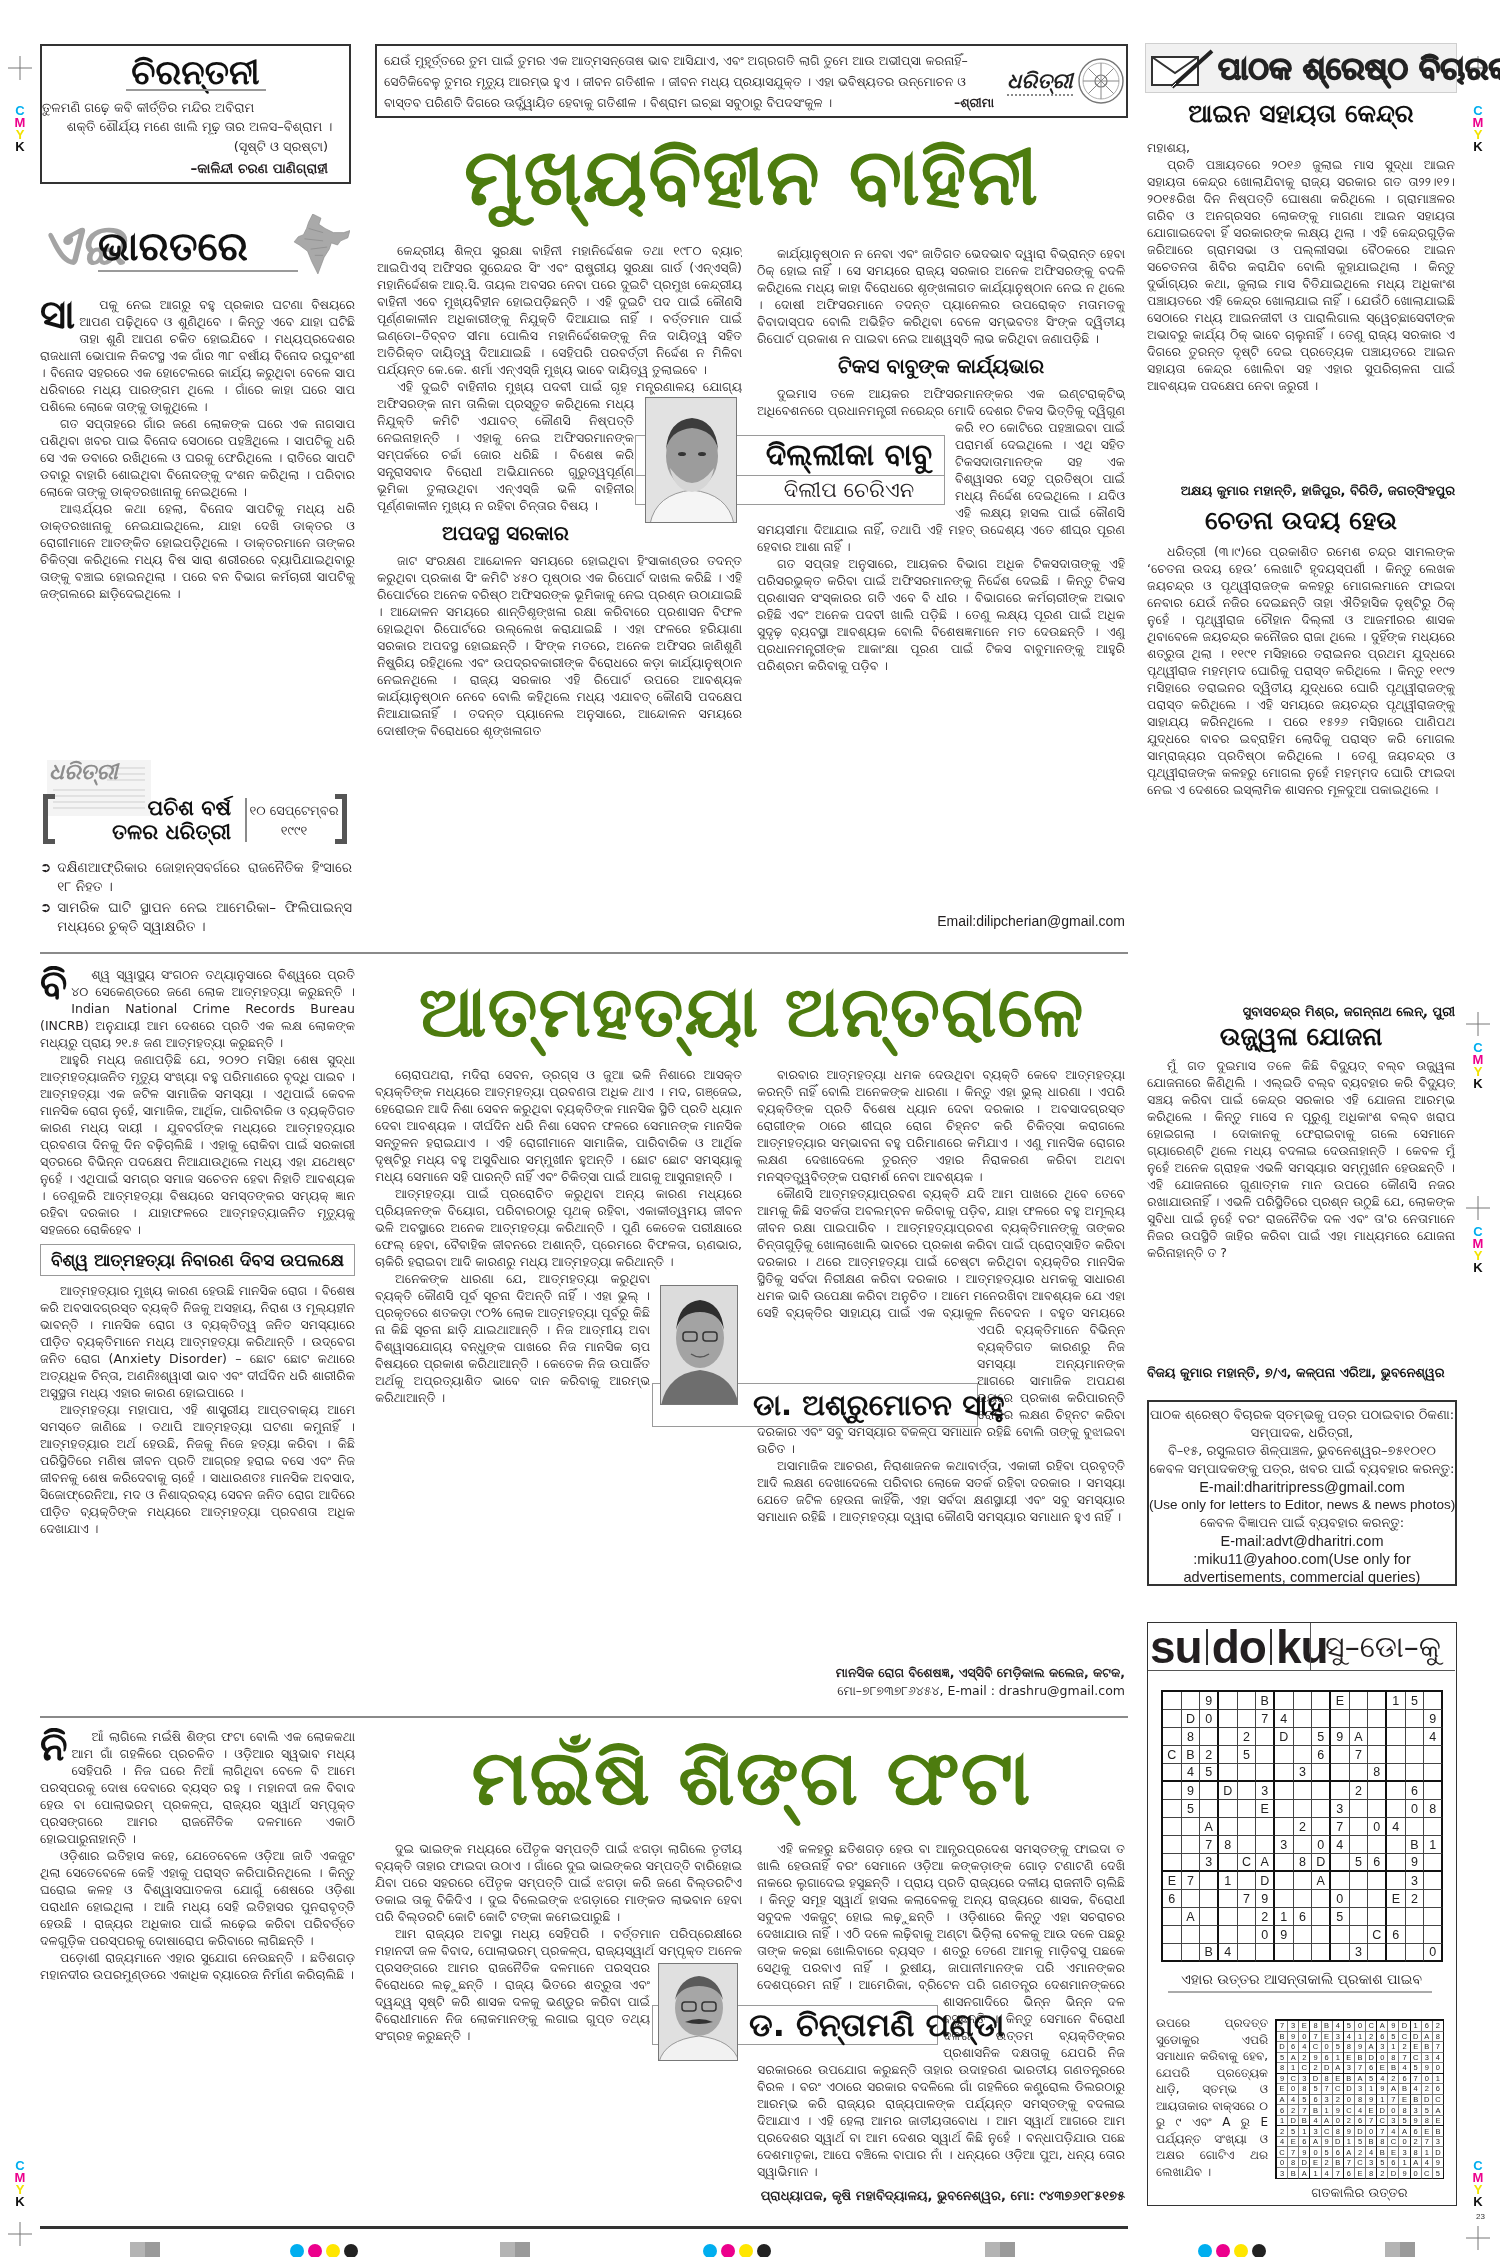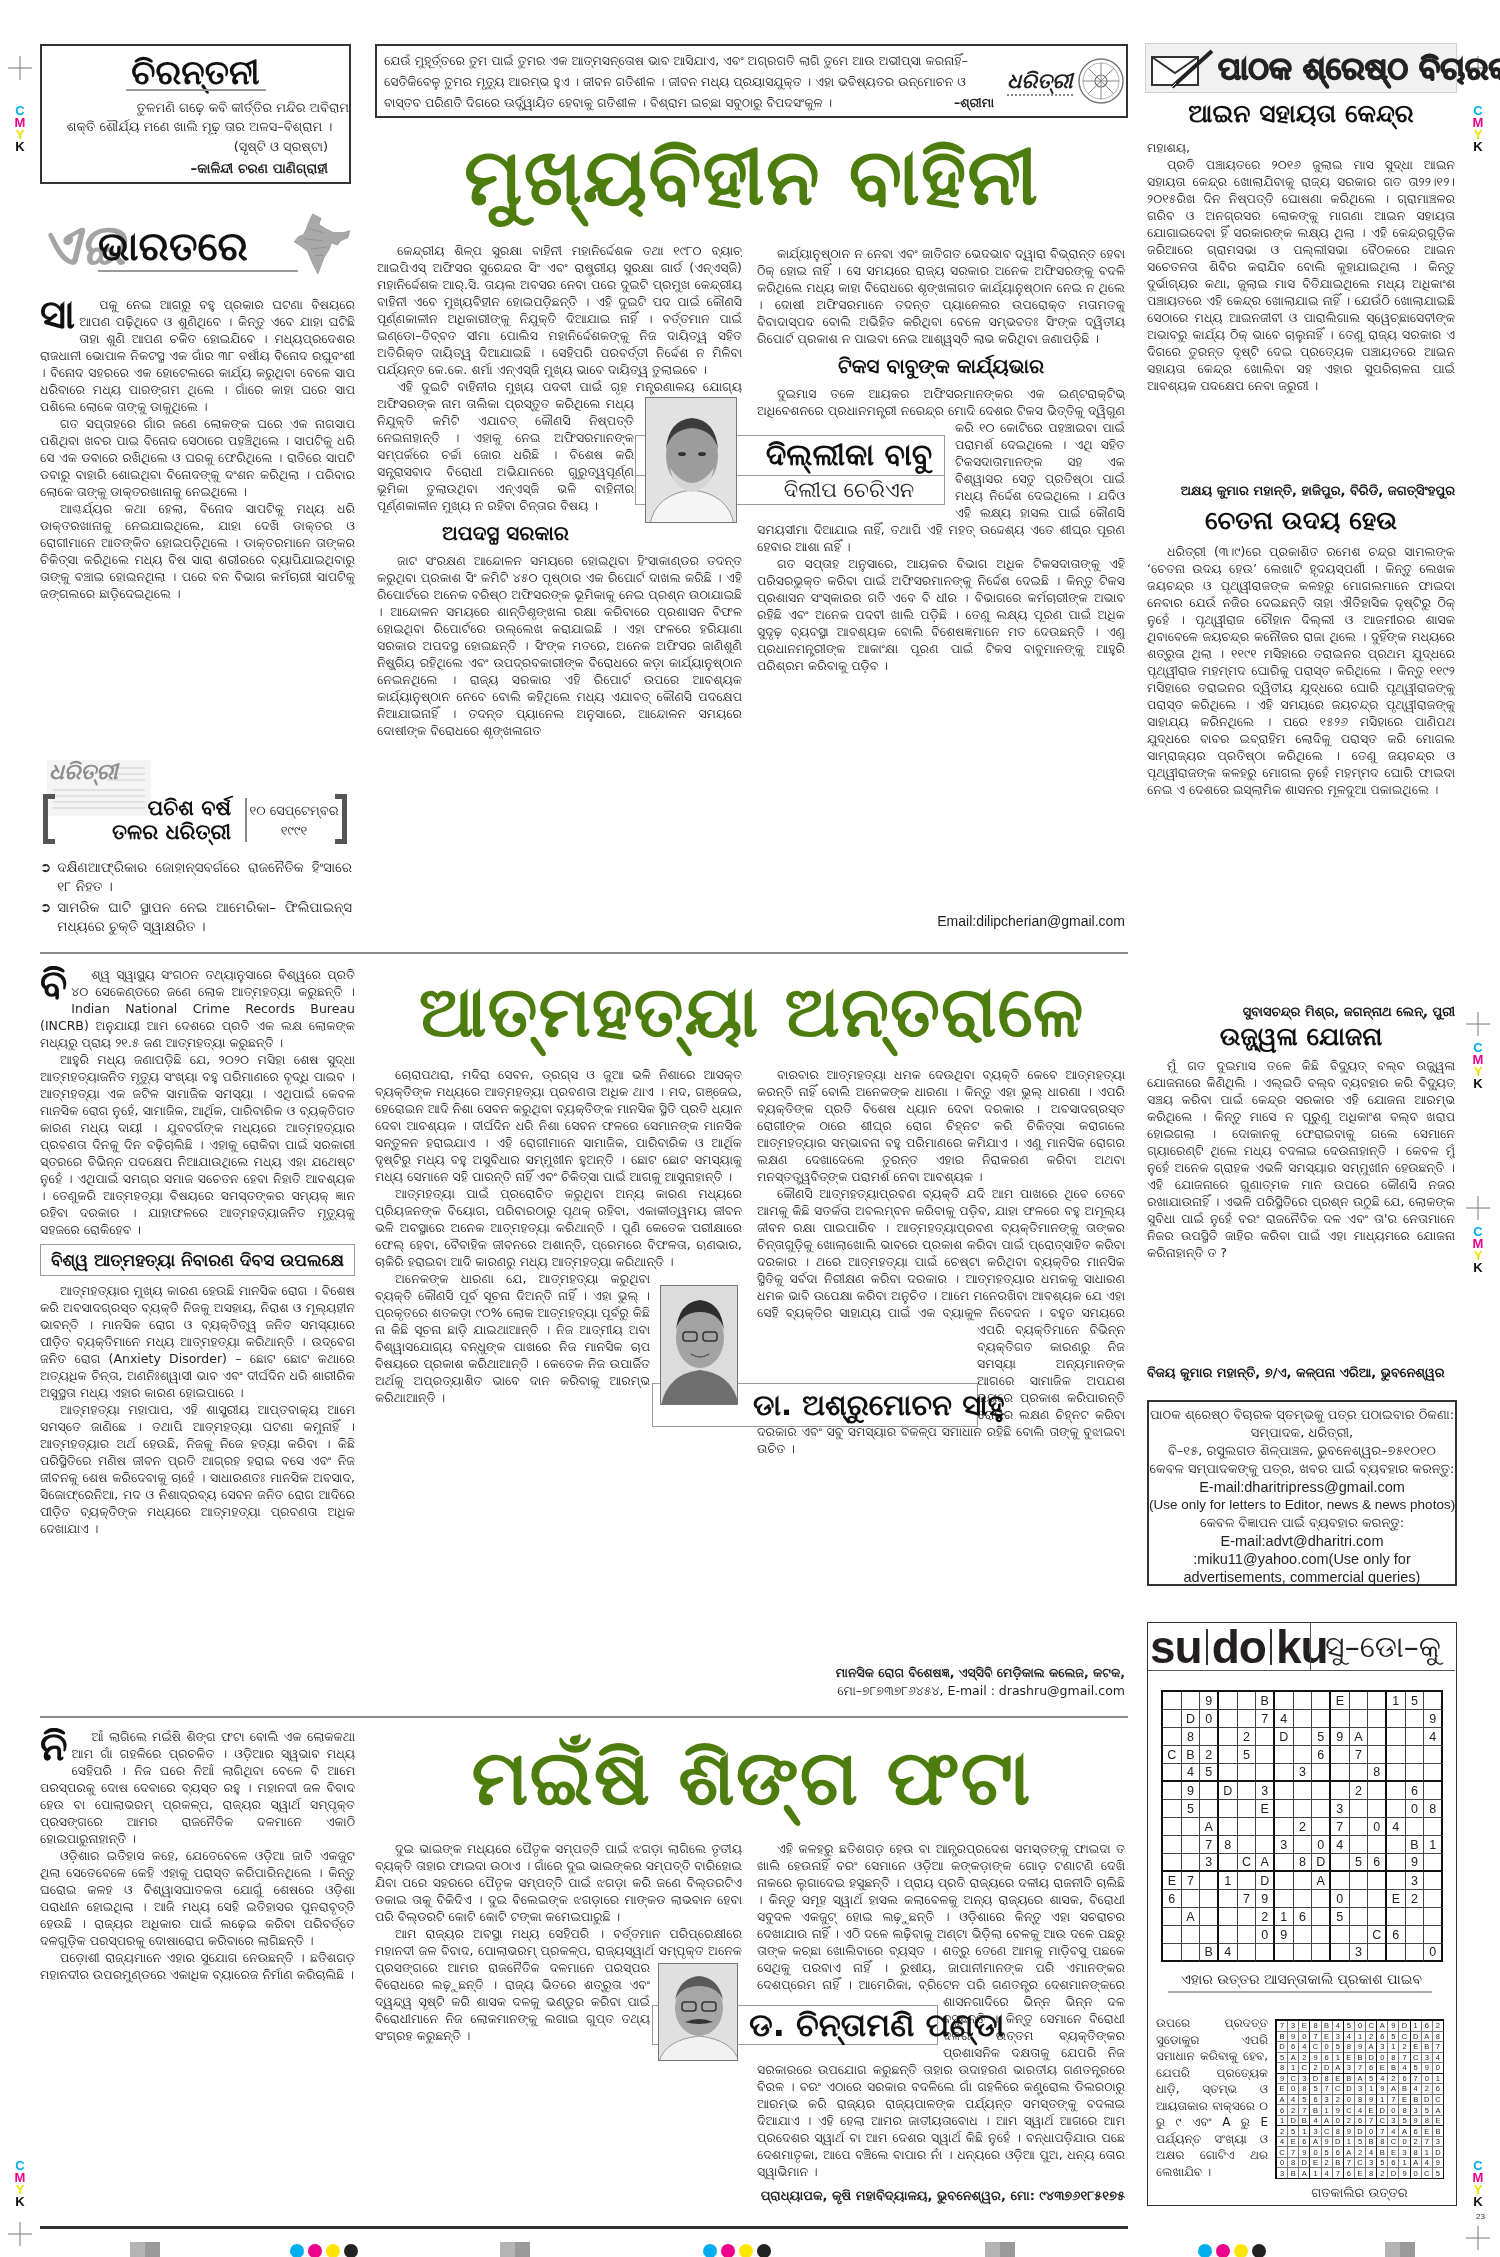--- a/index.html
+++ b/index.html
@@ -127,21 +127,21 @@
       <span style="background:#b4b4b4"></span>
       <span style="background:#9a9a9a"></span>
     </div>
   <div class="a" style="left:290px;top:2243px;"><span class="dot" style="background:#00aeef"></span><span class="dot" style="background:#ec008c"></span><span class="dot" style="background:#ffe600"></span><span class="dot" style="background:#222"></span></div>
   <div class="a" style="left:703px;top:2243px;"><span class="dot" style="background:#00aeef"></span><span class="dot" style="background:#ec008c"></span><span class="dot" style="background:#ffe600"></span><span class="dot" style="background:#222"></span></div>
   <div class="a" style="left:1198px;top:2243px;"><span class="dot" style="background:#00aeef"></span><span class="dot" style="background:#ec008c"></span><span class="dot" style="background:#ffe600"></span><span class="dot" style="background:#222"></span></div>
 
   <div class="a box" style="left:40px;top:44px;width:311px;height:140px;">
     <div class="a" style="left:0;top:6px;width:307px;text-align:center;font-size:34px;line-height:40px;font-weight:bold;color:#111;">ଚିରନ୍ତନୀ</div>
     <div class="a" style="left:84px;top:43px;width:140px;height:2px;background:#999;"></div>
-    <div class="a" style="left:0;top:52px;width:307px;text-align:right;font-size:13px;line-height:19px;">ତୁଳମଣି ଗଢ଼େ କବି କୀର୍ତ୍ତିର ମନ୍ଦିର ଅବିରାମ</div>
+    <div class="a" style="left:0;top:52px;width:307px;text-align:left;font-size:13px;line-height:19px;">ତୁଳମଣି ଗଢ଼େ କବି କୀର୍ତ୍ତିର ମନ୍ଦିର ଅବିରାମ</div>
     <div class="a" style="left:0;top:71px;width:307px;text-align:center;font-size:13px;line-height:19px;padding-left:8px;">ଶକ୍ତି ଶୌର୍ଯ୍ୟ ମଣେ ଖାଲି ମୂଢ଼ ତାର ଅଳସ–ବିଶ୍ରାମ ।</div>
     <div class="a" style="left:0;top:91px;width:286px;text-align:right;font-size:13px;line-height:19px;">(ସୃଷ୍ଟି ଓ ସ୍ରଷ୍ଟା)</div>
     <div class="a" style="left:0;top:113px;width:286px;text-align:right;font-size:13.5px;line-height:19px;font-weight:bold;">–କାଳିନ୍ଦୀ ଚରଣ ପାଣିଗ୍ରାହୀ</div>
   </div>
 
   <div class="a" style="left:40px;top:212px;width:315px;height:80px;">
     <div class="a" style="left:0;top:-2px;font-size:56px;line-height:70px;color:#a4a4a4;font-weight:bold;font-style:italic;">ଏଇ</div>
     <div class="a" style="left:58px;top:10px;font-size:40px;line-height:48px;font-weight:bold;color:#111;white-space:nowrap;">ଭାରତରେ</div>
     <div class="a" style="left:58px;top:58px;width:200px;height:2px;background:#9a9a9a;"></div>
     <svg class="a" style="left:252px;top:2px;width:58px;height:62px;" viewBox="0 0 56 60">
@@ -287,20 +287,21 @@
         <p>ଅନେକଙ୍କ ଧାରଣା ଯେ, ଆତ୍ମହତ୍ୟା କରୁଥିବା ବ୍ୟକ୍ତି କୌଣସି ପୂର୍ବ ସୂଚନା ଦିଅନ୍ତି ନାହିଁ । ଏହା ଭୁଲ୍ । ପ୍ରକୃତରେ ଶତକଡ଼ା ୯୦% ଲୋକ ଆତ୍ମହତ୍ୟା ପୂର୍ବରୁ କିଛି ନା କିଛି ସୂଚନା ଛାଡ଼ି ଯାଇଥାଆନ୍ତି । ନିଜ ଆତ୍ମୀୟ ଅବା ବିଶ୍ୱାସଯୋଗ୍ୟ ବନ୍ଧୁଙ୍କ ପାଖରେ ନିଜ ମାନସିକ ଚାପ ବିଷୟରେ ପ୍ରକାଶ କରିଥାଆନ୍ତି । କେତେକ ନିଜ ଉପାର୍ଜିତ ଅର୍ଥକୁ ଅପ୍ରତ୍ୟାଶିତ ଭାବେ ଦାନ କରିବାକୁ ଆରମ୍ଭ କରିଥାଆନ୍ତି ।</p>
       </div>
   </div>
 
   <div class="a bt" style="left:757px;top:1066px;width:368px;height:598px;">
     <div class="spacer-l" style="height:268px;"></div>
     <div class="float-l" style="width:220px;height:60px;"></div>
     <div>
         <p>ବାରବାର ଆତ୍ମହତ୍ୟା ଧମକ ଦେଉଥିବା ବ୍ୟକ୍ତି କେବେ ଆତ୍ମହତ୍ୟା କରନ୍ତି ନାହିଁ ବୋଲି ଅନେକଙ୍କ ଧାରଣା । କିନ୍ତୁ ଏହା ଭୁଲ୍ ଧାରଣା । ଏପରି ବ୍ୟକ୍ତିଙ୍କ ପ୍ରତି ବିଶେଷ ଧ୍ୟାନ ଦେବା ଦରକାର । ଅବସାଦଗ୍ରସ୍ତ ରୋଗୀଙ୍କ ଠାରେ ଶୀଘ୍ର ରୋଗ ଚିହ୍ନଟ କରି ଚିକିତ୍ସା କରାଗଲେ ଆତ୍ମହତ୍ୟାର ସମ୍ଭାବନା ବହୁ ପରିମାଣରେ କମିଯାଏ । ଏଣୁ ମାନସିକ ରୋଗର ଲକ୍ଷଣ ଦେଖାଦେଲେ ତୁରନ୍ତ ଏହାର ନିରାକରଣ କରିବା ଅଥବା ମନସ୍ତତ୍ତ୍ୱବିତ୍‌ଙ୍କ ପରାମର୍ଶ ନେବା ଆବଶ୍ୟକ ।</p>
         <p>କୌଣସି ଆତ୍ମହତ୍ୟାପ୍ରବଣ ବ୍ୟକ୍ତି ଯଦି ଆମ ପାଖରେ ଥିବେ ତେବେ ଆମକୁ କିଛି ସତର୍କତା ଅବଲମ୍ବନ କରିବାକୁ ପଡ଼ିବ, ଯାହା ଫଳରେ ବହୁ ଅମୂଲ୍ୟ ଜୀବନ ରକ୍ଷା ପାଇପାରିବ । ଆତ୍ମହତ୍ୟାପ୍ରବଣ ବ୍ୟକ୍ତିମାନଙ୍କୁ ତାଙ୍କର ଚିନ୍ତାଗୁଡ଼ିକୁ ଖୋଲାଖୋଲି ଭାବରେ ପ୍ରକାଶ କରିବା ପାଇଁ ପ୍ରୋତ୍ସାହିତ କରିବା ଦରକାର । ଥରେ ଆତ୍ମହତ୍ୟା ପାଇଁ ଚେଷ୍ଟା କରିଥିବା ବ୍ୟକ୍ତିର ମାନସିକ ସ୍ଥିତିକୁ ସର୍ବଦା ନିରୀକ୍ଷଣ କରିବା ଦରକାର । ଆତ୍ମହତ୍ୟାର ଧମକକୁ ସାଧାରଣ ଧମକ ଭାବି ଉପେକ୍ଷା କରିବା ଅନୁଚିତ । ଆମେ ମନେରଖିବା ଆବଶ୍ୟକ ଯେ ଏହା ସେହି ବ୍ୟକ୍ତିର ସାହାଯ୍ୟ ପାଇଁ ଏକ ବ୍ୟାକୁଳ ନିବେଦନ । ବହୁତ ସମୟରେ ଏପରି ବ୍ୟକ୍ତିମାନେ ବିଭିନ୍ନ ବ୍ୟକ୍ତିଗତ କାରଣରୁ ନିଜ ସମସ୍ୟା ଅନ୍ୟମାନଙ୍କ ଆଗରେ ସାମାଜିକ ଅପଯଶ ଭୟରେ ପ୍ରକାଶ କରିପାରନ୍ତି ନାହିଁ । ସେ ସମୟରେ ସେମାନଙ୍କ ହାବଭାବରୁ ରୋଗର ଲକ୍ଷଣ ଚିହ୍ନଟ କରିବା ଦରକାର ଏବଂ ସବୁ ସମସ୍ୟାର ବିକଳ୍ପ ସମାଧାନ ରହିଛି ବୋଲି ତାଙ୍କୁ ବୁଝାଇବା ଉଚିତ ।</p>
+        <p>ଅସାମାଜିକ ଆଚରଣ, ନିରାଶାଜନକ କଥାବାର୍ତ୍ତା, ଏକାକୀ ରହିବା ପ୍ରବୃତ୍ତି ଆଦି ଲକ୍ଷଣ ଦେଖାଦେଲେ ପରିବାର ଲୋକେ ସତର୍କ ରହିବା ଦରକାର । ସମସ୍ୟା ଯେତେ ଜଟିଳ ହେଉନା କାହିଁକି, ଏହା ସର୍ବଦା କ୍ଷଣସ୍ଥାୟୀ ଏବଂ ସବୁ ସମସ୍ୟାର ସମାଧାନ ରହିଛି । ଆତ୍ମହତ୍ୟା ଦ୍ୱାରା କୌଣସି ସମସ୍ୟାର ସମାଧାନ ହୁଏ ନାହିଁ ।</p>
       </div>
   </div>
   <div class="a" style="left:757px;top:1664px;width:368px;text-align:right;font-size:12.5px;line-height:18px;font-weight:bold;white-space:nowrap;">ମାନସିକ ରୋଗ ବିଶେଷଜ୍ଞ, ଏସ୍‌ସିବି ମେଡ଼ିକାଲ କଲେଜ, କଟକ,</div>
   <div class="a" style="left:757px;top:1682px;width:368px;text-align:right;font-size:12.5px;line-height:18px;white-space:nowrap;">ମୋ–୭୮୭୩୭୮୬୪୫୪, E-mail : drashru@gmail.com</div>
 
   <div class="a byline" style="left:652px;top:1343px;width:326px;height:44px;margin-top:40px;">
     <div class="a byname" style="left:100px;top:0;width:224px;text-align:center;font-size:29px;line-height:42px;">ଡା. ଅଶ୍ରୁମୋଚନ ସାହୁ</div>
   </div>
   <div class="a photo" style="left:660px;top:1285px;width:78px;height:120px;">
     <svg viewBox="0 0 78 120" width="78" height="120">

